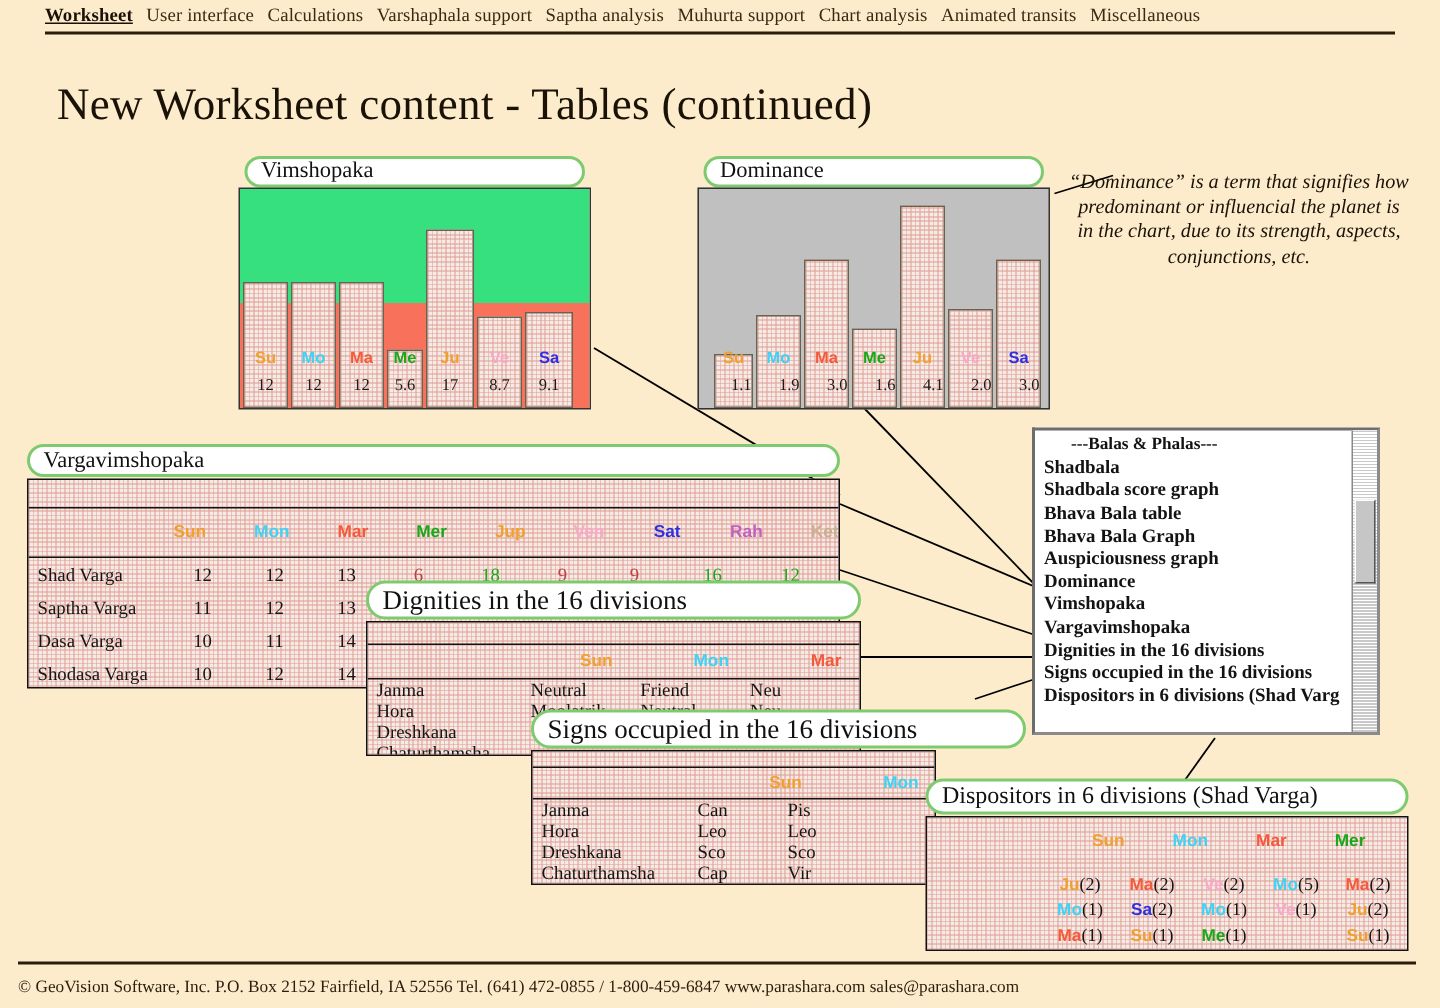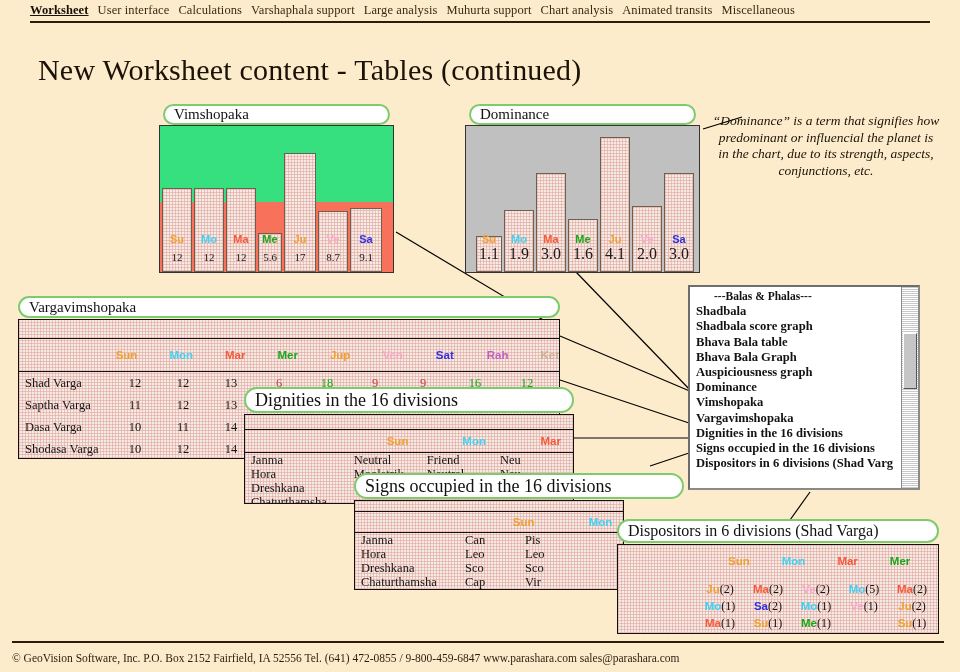--- a/index.html
+++ b/index.html
@@ -54,22 +54,22 @@
             font-family:"Liberation Sans",sans-serif;font-size:11px;font-weight:bold;}
   .vbar .bv{position:absolute;left:0;right:0;bottom:8px;text-align:center;
             font-family:"Liberation Serif",serif;font-size:11px;color:#1b1b1b;}
 
   
   #dom-wrap{position:absolute;left:465px;top:125px;width:235px;height:148px;
             border:1px solid #333;box-sizing:border-box;overflow:hidden;background:#c0c0c0;}
   .dbar{position:absolute;bottom:0;box-sizing:border-box;border:1.5px solid #6c6050;}
   .dbar .bl{position:absolute;left:0;right:0;bottom:26px;text-align:center;
             font-family:"Liberation Sans",sans-serif;font-size:11px;font-weight:bold;}
-  .dbar .bv{position:absolute;left:0;right:0;bottom:8px;text-align:center;
-            font-family:"Liberation Serif",serif;font-size:16px;color:#1b1b1b;}
+  .dbar .bv{position:absolute;left:0;right:0;bottom:8px;text-align:right;
+            font-family:"Liberation Serif",serif;font-size:11px;color:#1b1b1b;}
 
   
   #annot{position:absolute;left:712px;top:113px;width:228px;text-align:center;
          font-family:"Liberation Serif",serif;font-style:italic;font-size:13.5px;
          color:#1b1207;line-height:16.5px;}
 
   
   .tbl-body{position:absolute;box-sizing:border-box;border:1px solid #111;overflow:hidden;}
   .tblrow{display:flex;}
   .hdr-cell{font-family:"Liberation Sans",sans-serif;font-size:11.5px;font-weight:bold;text-align:center;padding-left:32px;}
@@ -108,21 +108,21 @@
     <line x1="396" y1="232" x2="560" y2="330" stroke="#000" stroke-width="1.2"></line>
     <line x1="560" y1="336" x2="692" y2="392" stroke="#000" stroke-width="1.2"></line>
     <line x1="560" y1="380" x2="692" y2="424" stroke="#000" stroke-width="1.2"></line>
     <line x1="576" y1="272" x2="692" y2="392" stroke="#000" stroke-width="1.2"></line>
     <line x1="572" y1="438" x2="692" y2="438" stroke="#000" stroke-width="1.2"></line>
     <line x1="650" y1="466" x2="692" y2="452" stroke="#000" stroke-width="1.2"></line>
     <line x1="703" y1="129" x2="742" y2="117" stroke="#000" stroke-width="1.2"></line>
     <line x1="810" y1="492" x2="790" y2="520" stroke="#000" stroke-width="1.2"></line>
   </svg>
 
-  <div class="nav1" id="nav1"><span class="it cur">Worksheet</span><span class="it">User interface</span><span class="it">Calculations</span><span class="it">Varshaphala support</span><span class="it">Large analysis</span><span class="it">Muhurta support</span><span class="it">Chart analysis</span><span class="it">Animated transits</span><span class="it">Miscellaneous</span></div>
+  <div class="nav1" id="nav1"><span class="it cur">Worksheet</span><span class="it">User interface</span><span class="it">Calculations</span><span class="it">Varshaphala support</span><span class="it">Saptha analysis</span><span class="it">Muhurta support</span><span class="it">Chart analysis</span><span class="it">Animated transits</span><span class="it">Miscellaneous</span></div>
   <div class="navrule"></div>
 
   <div class="page-title">New Worksheet content - Tables (continued)</div>
 
   <div class="cap" style="left:163px;top:104px;width:227px;height:21px;font-size:15px;">
     <span>Vimshopaka</span>
   </div>
   <div id="vim-wrap">
     <div id="vim-green" style="height: 76px;"></div>
     <div id="vim-red" style="top: 76px;"></div>
@@ -387,15 +387,15 @@
         <div class="li">Dignities in the 16 divisions</div>
         <div class="li">Signs occupied in the 16 divisions</div>
         <div class="li">Dispositors in 6 divisions (Shad Varg</div>
       </div>
     <div id="scrollbar">
       <div id="scrollthumb"></div>
     </div>
   </div>
 
   <div class="footrule"></div>
-  <div class="foot">© GeoVision Software, Inc. P.O. Box 2152 Fairfield, IA 52556    Tel. (641) 472-0855 / 9-800-459-6847    www.parashara.com   sales@parashara.com</div>
+  <div class="foot">© GeoVision Software, Inc. P.O. Box 2152 Fairfield, IA 52556    Tel. (641) 472-0855 / 1-800-459-6847    www.parashara.com   sales@parashara.com</div>
 
 </div>
 
 </body></html>

